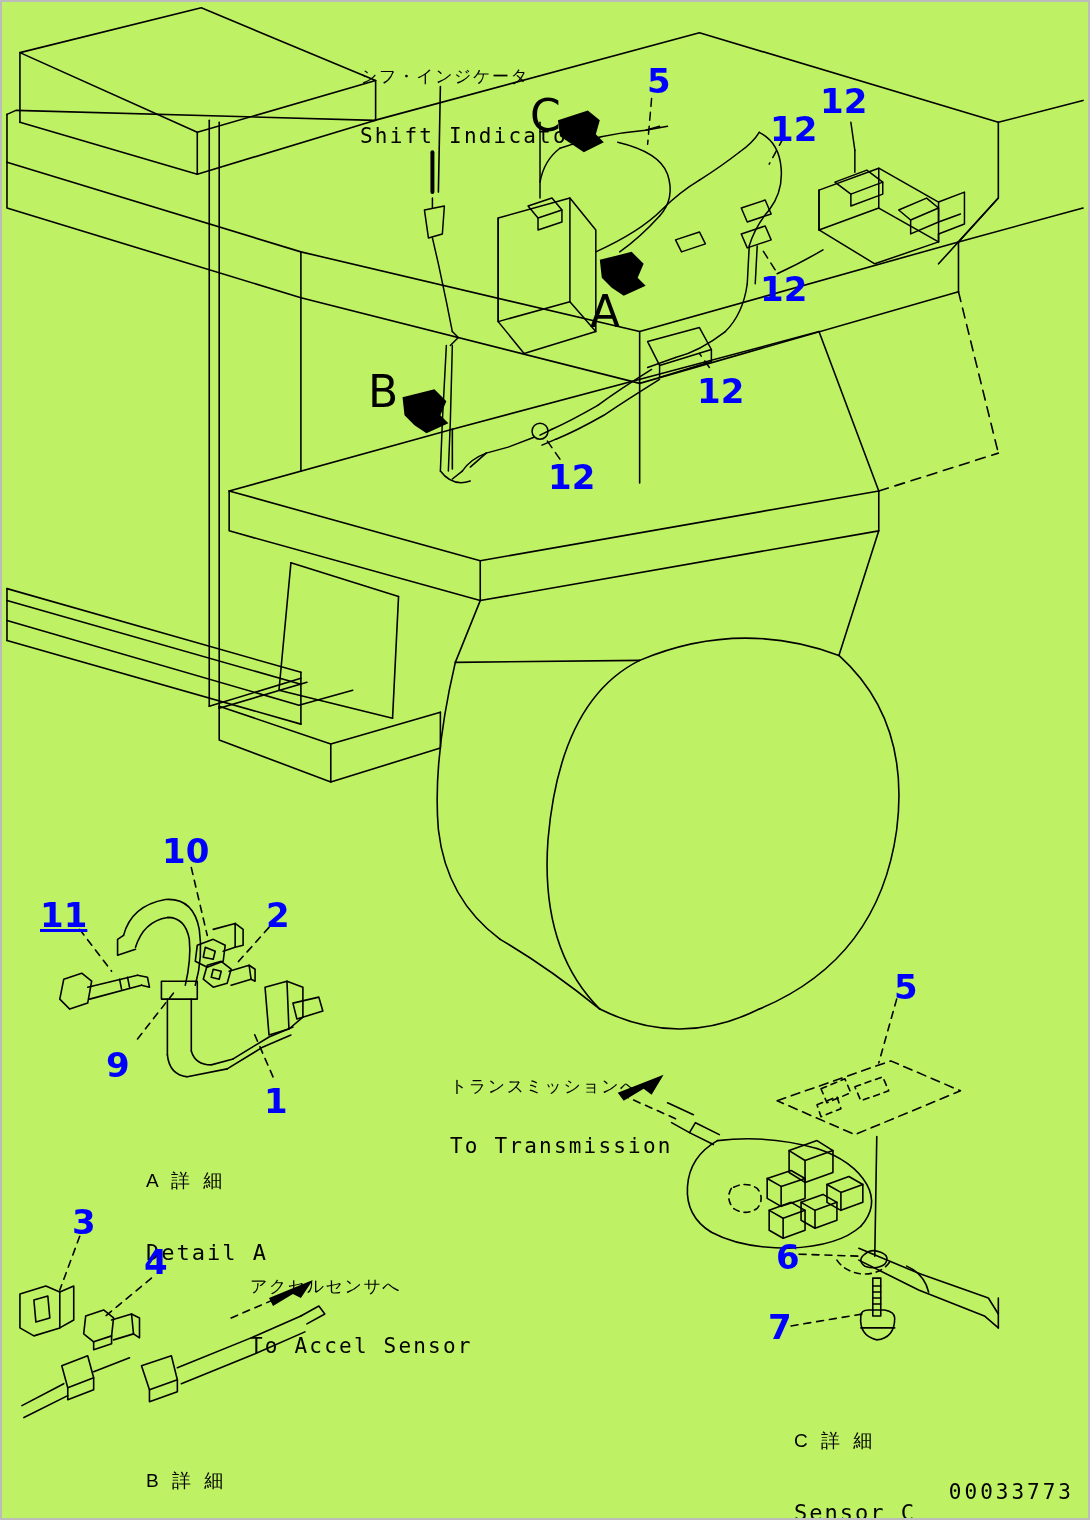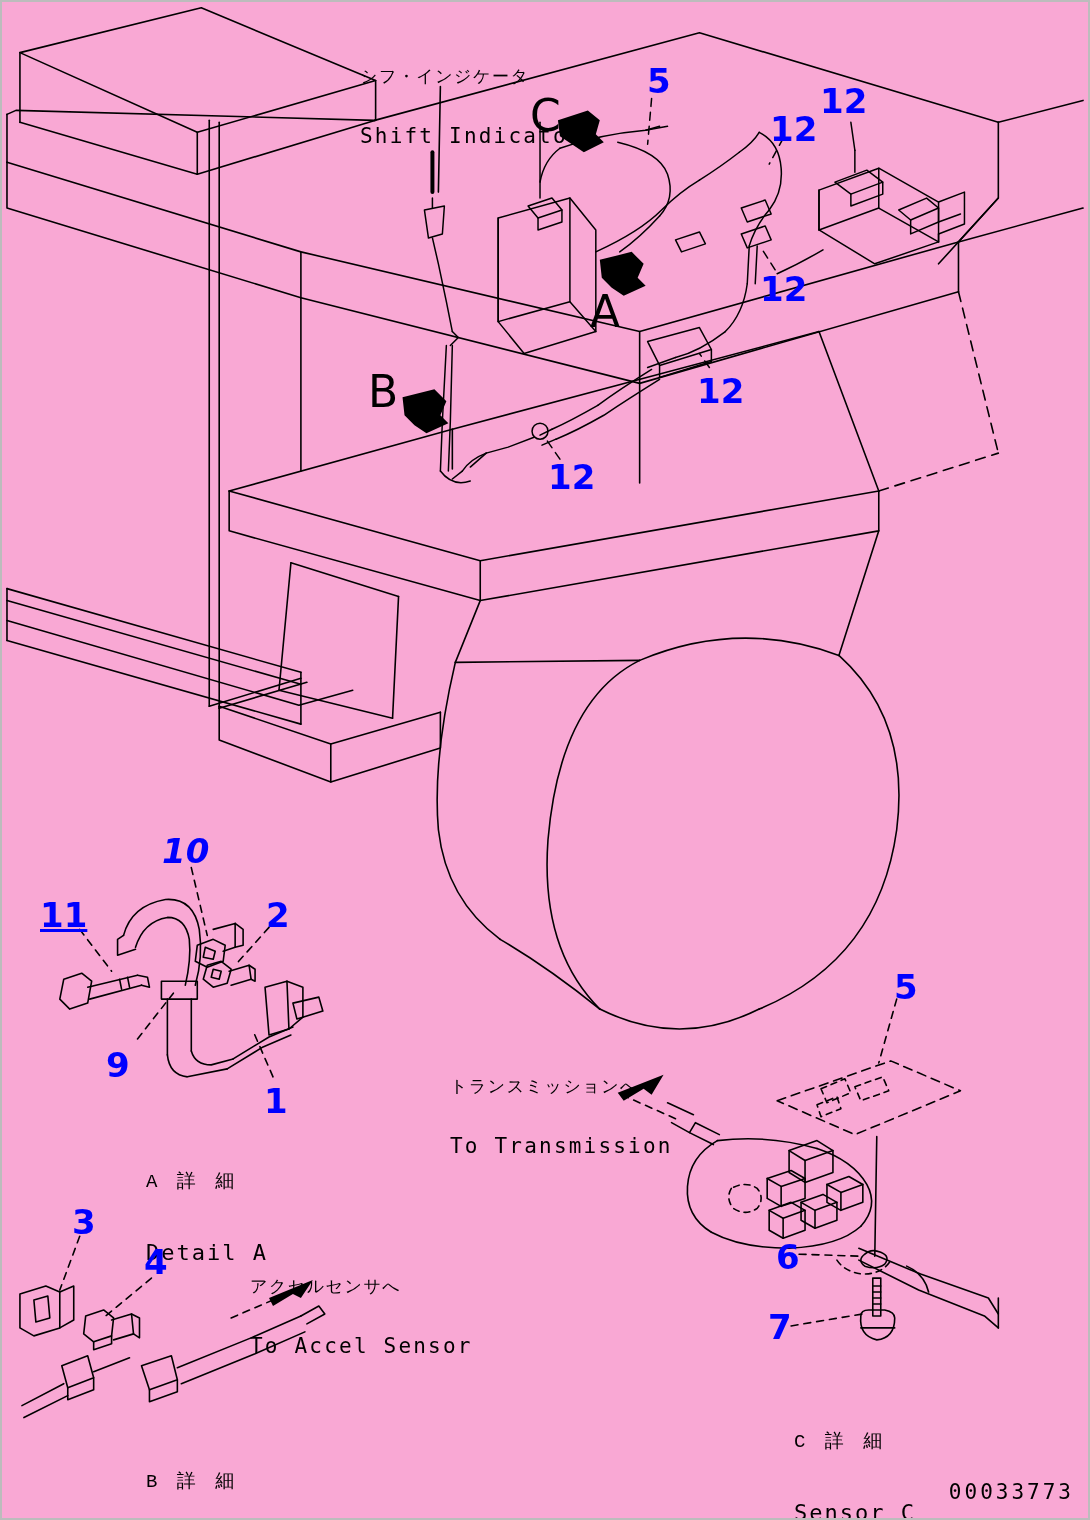--- a/index.html
+++ b/index.html
@@ -4,21 +4,21 @@
 <style>
   html, body {
     margin: 0;
     padding: 0;
     background: #ffffff;
   }
   #page {
     position: relative;
     width: 1090px;
     height: 1520px;
-    background: #f9a8d4;
+    background: #bef264;
     border: 2px solid #bcbcbc;
     box-sizing: border-box;
     overflow: hidden;
     font-family: "DejaVu Sans Mono", "Liberation Mono", monospace;
   }
   #artboard {
     position: absolute;
     inset: 0;
   }
   #artboard svg {
@@ -60,21 +60,21 @@
     line-height: 1;
     white-space: pre;
   }
   .detail-cap {
     position: absolute;
     color: #000000;
     white-space: pre;
     text-align: left;
   }
   .detail-cap .l1 {
-    font-family: Liberation Mono, monospace;
+    font-family: Liberation Sans, sans-serif;
     font-size: 19px;
     letter-spacing: 4px;
     display: block;
   }
   .detail-cap .l2 {
     font-family: "DejaVu Sans Mono", "Liberation Mono", monospace;
     font-size: 22px;
     letter-spacing: 2px;
     display: block;
     margin-top: 8px;
@@ -409,21 +409,21 @@
   <div class="seclet" style="left:366px; top:368px;">B</div>
   <div class="seclet" style="left:528px; top:92px;">C</div>
 
   <div class="callout" style="left:645px; top:62px;">5</div>
   <div class="callout" style="left:768px; top:110px;">12</div>
   <div class="callout" style="left:818px; top:82px;">12</div>
   <div class="callout" style="left:758px; top:270px;">12</div>
   <div class="callout" style="left:695px; top:372px;">12</div>
   <div class="callout" style="left:546px; top:458px;">12</div>
 
-  <div class="callout" style="left:160px; top:832px;font-style:italic;">10</div>
+  <div class="callout" style="left:160px; top:832px;">10</div>
   <div class="callout" style="left:38px; top:896px;text-decoration:underline;">11</div>
   <div class="callout" style="left:264px; top:896px;">2</div>
   <div class="callout" style="left:104px; top:1046px;">9</div>
   <div class="callout" style="left:262px; top:1082px;">1</div>
 
   <div class="detail-cap" style="left:144px; top:1128px;">
     <span class="l1">A 詳 細</span>
     <span class="l2">Detail A</span>
   </div>
 

